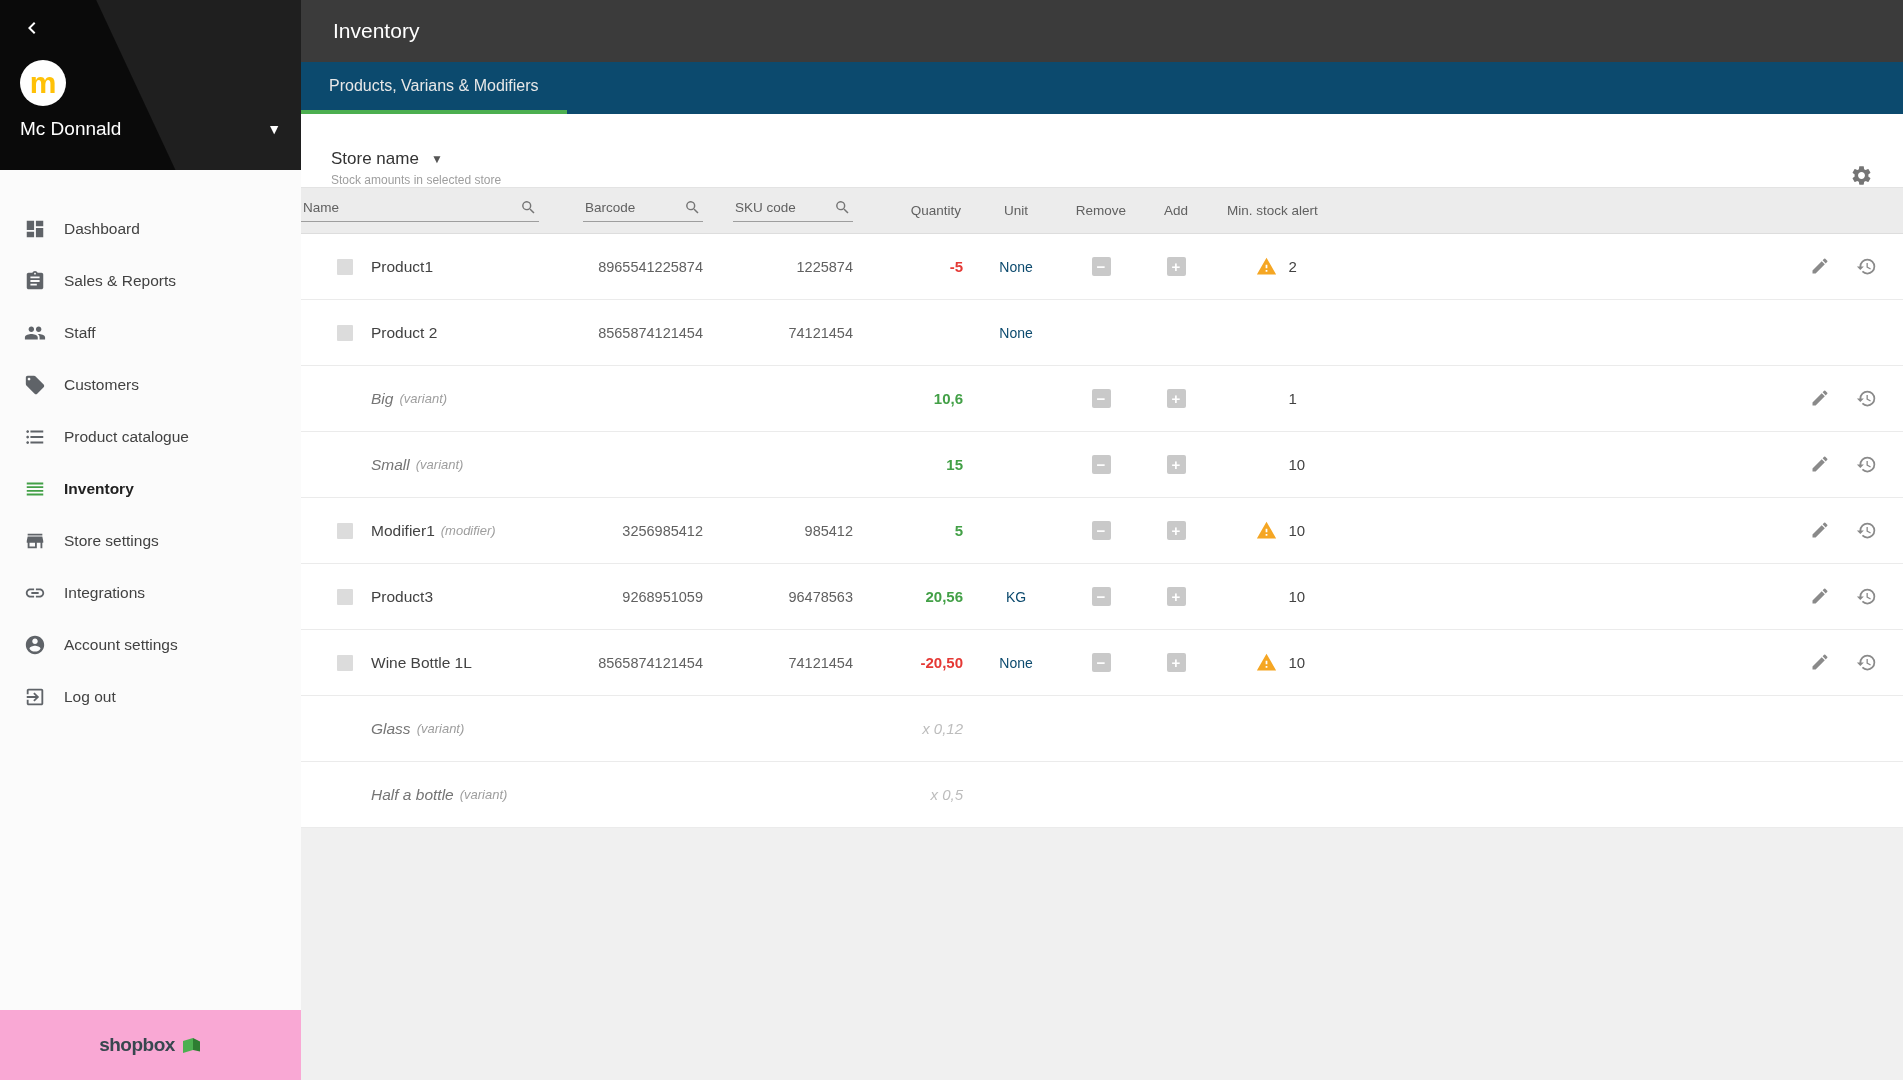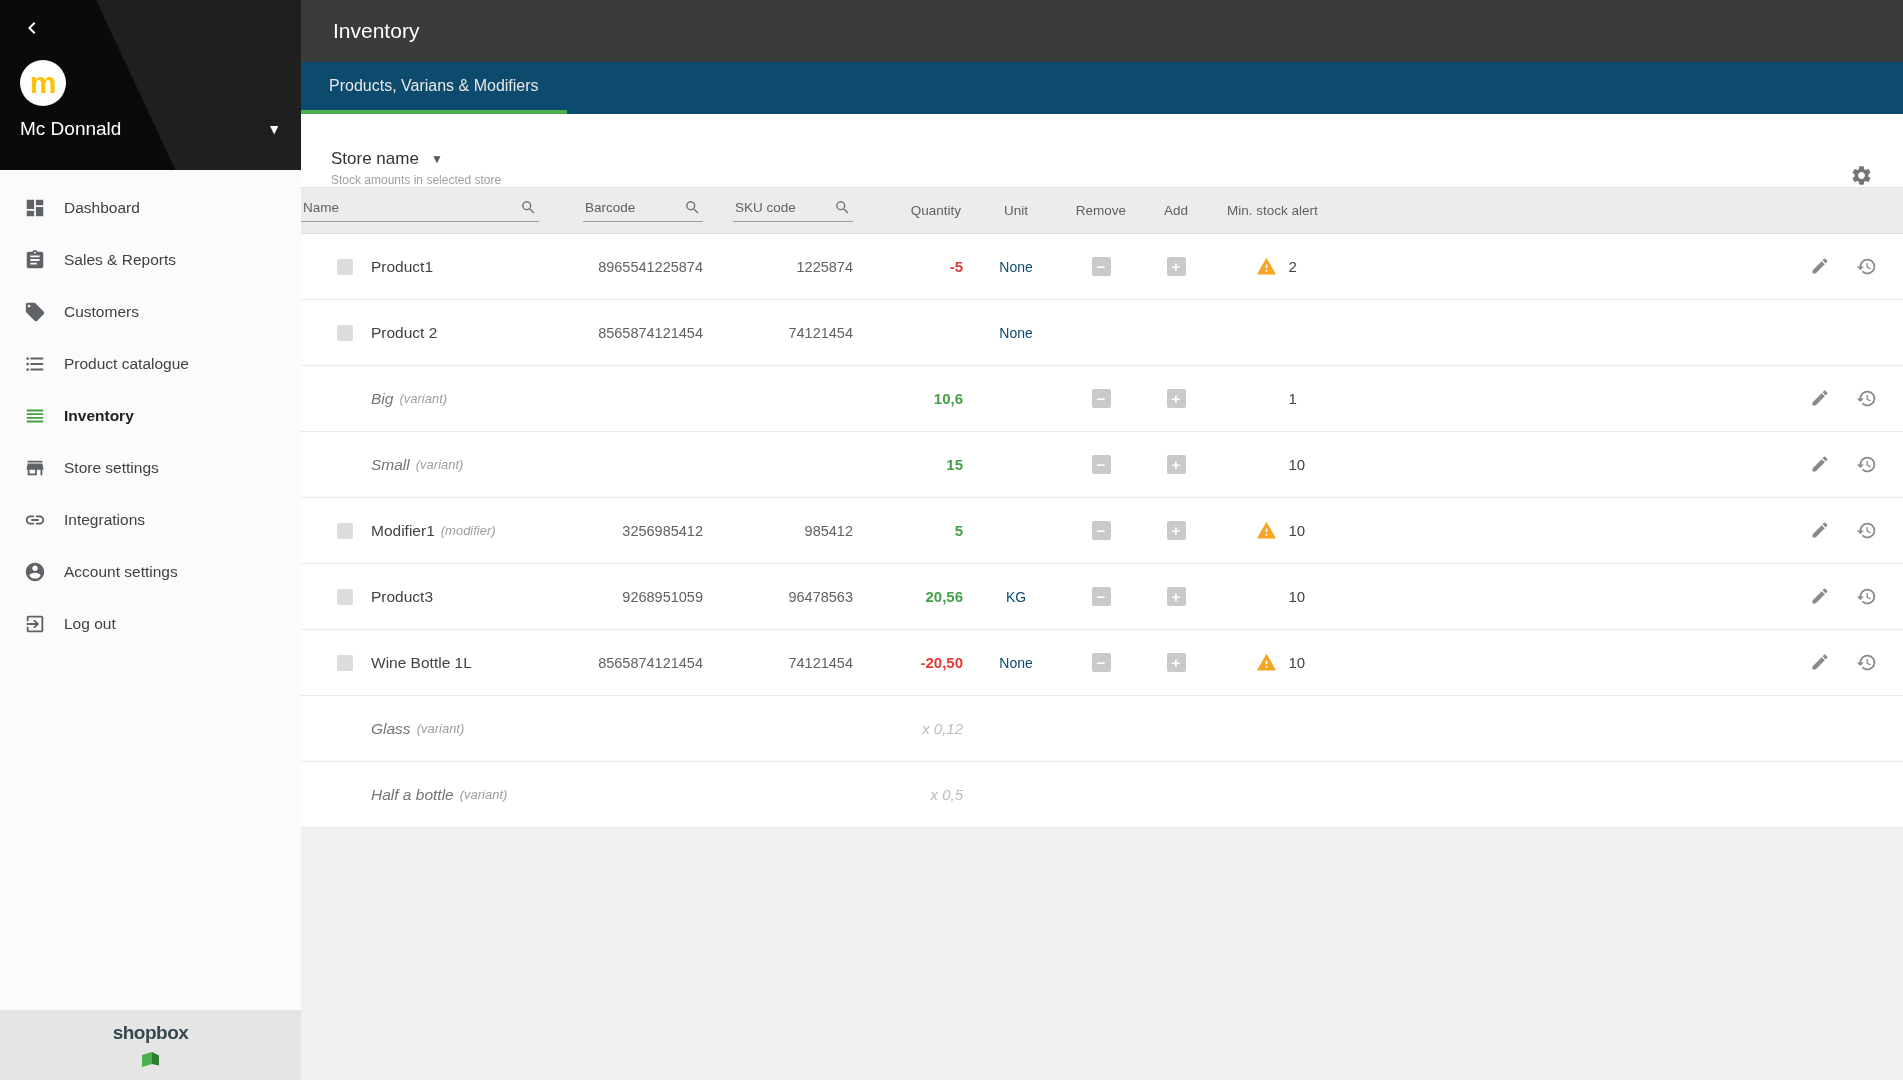--- a/index.html
+++ b/index.html
@@ -26,28 +26,28 @@
   .avatar {
     width:46px; height:46px; border-radius:50%; background:#fff;
     display:flex; align-items:center; justify-content:center;
     margin-top:18px;
     font-weight:700; font-size:30px; color:#FFC107; line-height:1;
   }
   .account-row { display:flex; align-items:center; justify-content:space-between; margin-top:12px; }
   .account-name { font-size:19px; font-weight:500; color:#fff; }
   .account-caret { color:#fff; font-size:14px; cursor:pointer; }
 
-  .sidebar-menu { padding-top:12px; display:flex; flex-direction:column; }
+  .sidebar-menu { padding-top:33px; display:flex; flex-direction:column; }
   .side-item { height:52px; display:flex; align-items:center; padding-left:24px; gap:18px; cursor:pointer; }
   .side-item .s-icon { width:22px; height:22px; color:#5f6368; display:flex; }
   .side-item .s-label { font-size:15.5px; color:#424242; }
   .side-item.active .s-icon { color:#43a047; }
   .side-item.active .s-label { font-weight:700; color:#212121; }
 
-  .sidebar-footer { margin-top:auto; height:70px; background:#e5e5e5; display:flex; align-items:center; justify-content:center; gap:7px;flex-direction:column; }
+  .sidebar-footer { margin-top:auto; height:70px; background:#f9a8d4; display:flex; align-items:center; justify-content:center; gap:7px; }
   .logo-text { font-size:19px; font-weight:700; color:#37474f; letter-spacing:-0.5px; }
 
   
   .main { flex:1; display:flex; flex-direction:column; background:#f0f0f0; min-width:0; }
   .main-header { background:#3b3b3b; height:62px; display:flex; align-items:center; padding-left:32px; }
   .page-title { color:#ffffff; font-size:21px; font-weight:500; }
   .tab-bar { background:#0c4a6e; height:52px; display:flex;text-align:center; }
   .tab { display:flex; align-items:center; padding:0 28px; color:#e8e8e8; font-size:16px; border-bottom:4px solid #4caf50; cursor:pointer; }
 
   .toolbar { background:#ffffff; height:74px; display:flex; align-items:flex-end; padding:0 30px; border-bottom:1px solid #e3e3e3; }
@@ -129,20 +129,28 @@
 
   <div class="side-item">
     <span class="s-icon">
           <svg viewBox="0 0 24 24" width="22" height="22" fill="currentColor">
             <path d="M19 3h-4.18C14.4 1.84 13.3 1 12 1c-1.3 0-2.4.84-2.82 2H5c-1.1 0-2 .9-2 2v14c0 1.1.9 2 2 2h14c1.1 0 2-.9 2-2V5c0-1.1-.9-2-2-2zm-7 0c.55 0 1 .45 1 1s-.45 1-1 1-1-.45-1-1 .45-1 1-1zm2 14H7v-2h7v2zm3-4H7v-2h10v2zm0-4H7V7h10v2z"></path>
           </svg>
         </span>
     <span class="s-label">Sales &amp; Reports</span>
   </div>
 
+  <div class="side-item">
+    <span class="s-icon">
+          <svg viewBox="0 0 24 24" width="22" height="22" fill="currentColor">
+            <path d="M16 11c1.66 0 2.99-1.34 2.99-3S17.66 5 16 5c-1.66 0-3 1.34-3 3s1.34 3 3 3zm-8 0c1.66 0 2.99-1.34 2.99-3S9.66 5 8 5C6.34 5 5 6.34 5 8s1.34 3 3 3zm0 2c-2.33 0-7 1.17-7 3.5V19h14v-2.5c0-2.33-4.67-3.5-7-3.5zm8 0c-.29 0-.62.02-.97.05 1.16.84 1.97 1.97 1.97 3.45V19h6v-2.5c0-2.33-4.67-3.5-7-3.5z"></path>
+          </svg>
+        </span>
+    <span class="s-label">Staff</span>
+  </div>
 
   <div class="side-item">
     <span class="s-icon">
           <svg viewBox="0 0 24 24" width="22" height="22" fill="currentColor">
             <path d="M21.41 11.58l-9-9C12.05 2.22 11.55 2 11 2H4c-1.1 0-2 .9-2 2v7c0 .55.22 1.05.59 1.42l9 9c.36.36.86.58 1.41.58.55 0 1.05-.22 1.41-.59l7-7c.37-.36.59-.86.59-1.41 0-.55-.23-1.06-.59-1.42zM5.5 7C4.67 7 4 6.33 4 5.5S4.67 4 5.5 4 7 4.67 7 5.5 6.33 7 5.5 7z"></path>
           </svg>
         </span>
     <span class="s-label">Customers</span>
   </div>
 

